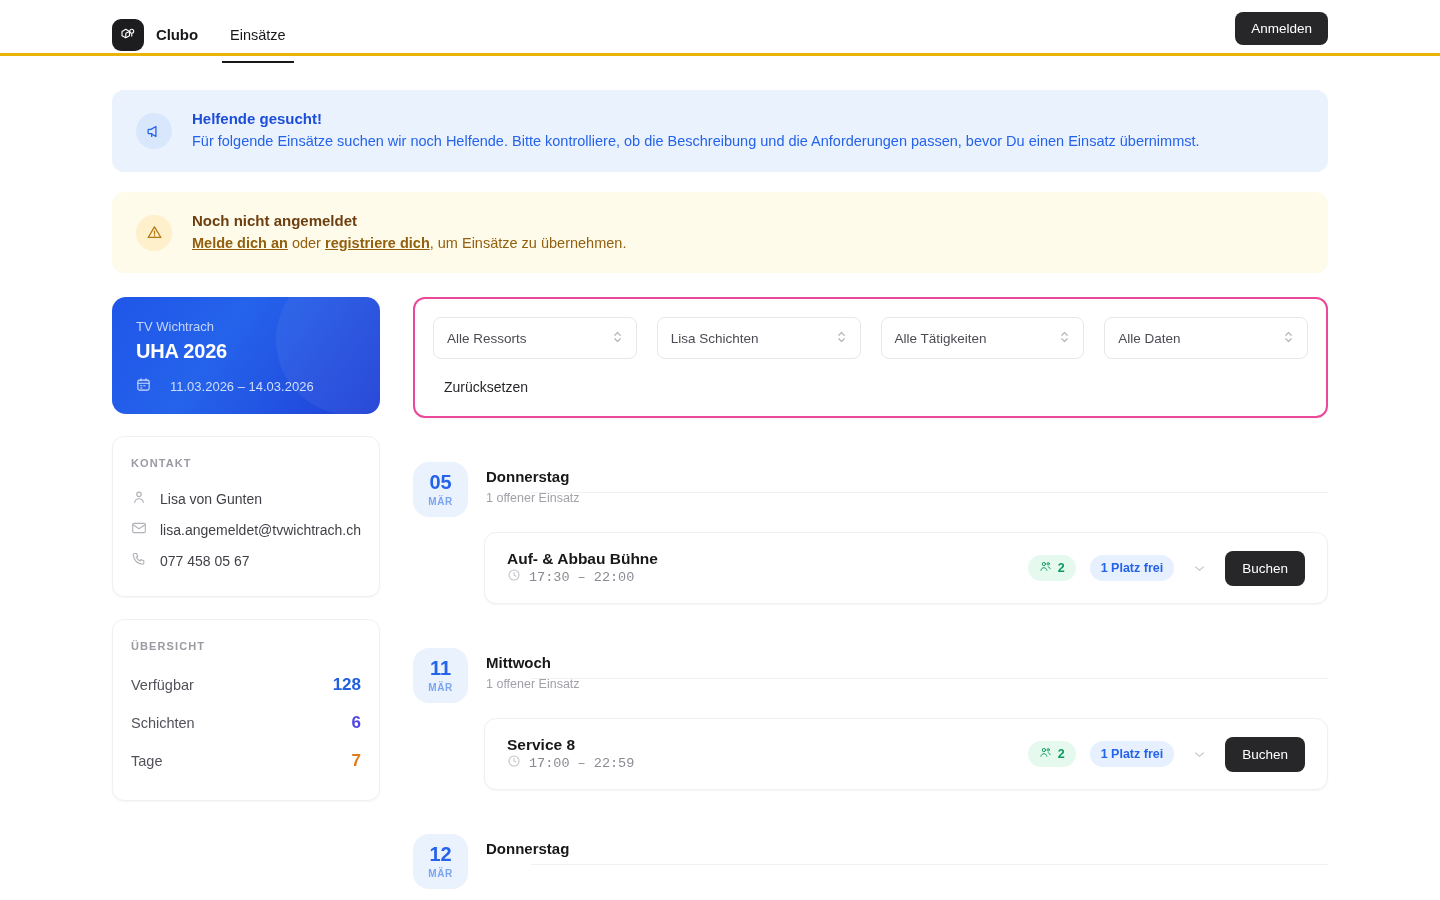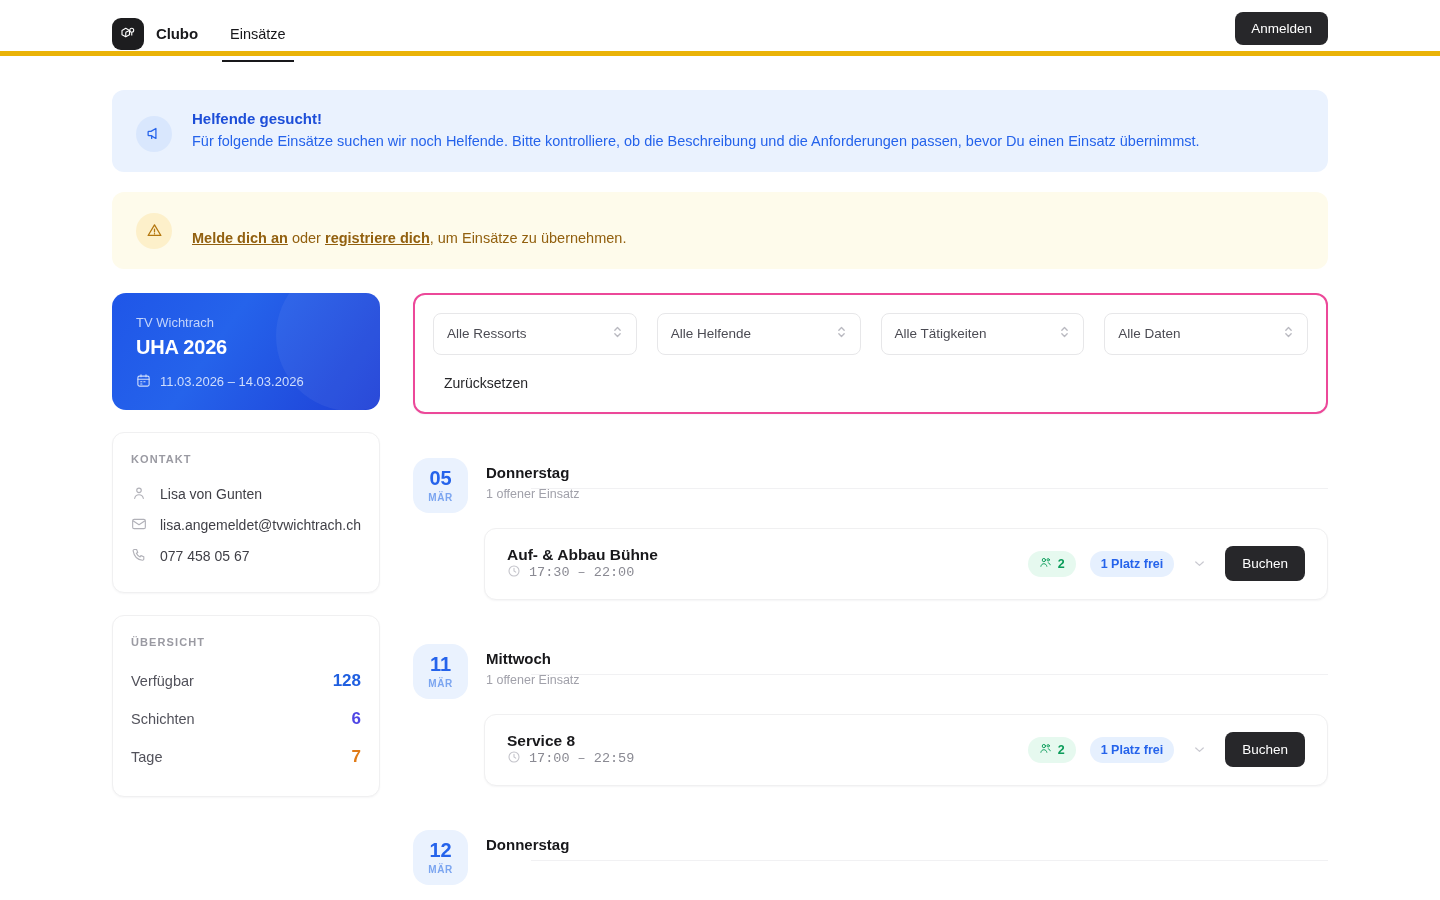--- a/index.html
+++ b/index.html
@@ -8,21 +8,21 @@
     background: #ffffff;
     font-family: "Liberation Sans", sans-serif;
     color: #18181b;
     overflow: hidden;
   }
 
   
   .header {
     height: 56px; width: 100%;
     background: #ffffff;
-    border-bottom: 5px solid #eab308;
+    border-bottom: 3px solid #eab308;
     display: flex; align-items: center;
     padding: 16px 112px 0 112px;
     position: relative;
   }
   .brand { display: flex; align-items: center; gap: 12px; }
   .logo-box {
     width: 32px; height: 32px; border-radius: 9px;
     background: #1d1d1f;
     display: flex; align-items: center; justify-content: center;
   }
@@ -44,21 +44,21 @@
     border: none; border-radius: 8px;
     padding: 9px 16px; cursor: pointer;
     font-family: inherit;
   }
 
   
   .page { padding: 0 112px; }
 
   
   .alert {
-    display: flex; gap: 20px; align-items: flex-end;
+    display: flex; gap: 20px; align-items: center;
     border-radius: 12px; padding: 20px 24px;
     margin-top: 34px;
   }
   .alert.info { background: #eaf2fe; }
   .alert.warn { background: #fefbeb; margin-top: 20px; }
   .alert-icon {
     width: 36px; height: 36px; border-radius: 50%;
     display: flex; align-items: center; justify-content: center;
     flex: 0 0 36px; margin-top: 1px;
   }
@@ -90,21 +90,21 @@
   }
   .event-card::after {
     content: ""; position: absolute;
     width: 150px; height: 150px; border-radius: 50%;
     background: rgba(255,255,255,0.055);
     right: -46px; top: -32px;
   }
   .event-org { font-size: 13px; color: #c3d4fb; margin-bottom: 6px; position: relative; z-index: 1;}
   .event-title { font-size: 20px; font-weight: 700; color: #fff; letter-spacing: -0.2px; position: relative; z-index: 1;}
   .event-dates {
-    display: flex; align-items: center; gap: 9px;
+    display: flex; align-items: center; gap: 19px;
     font-size: 13px; color: #cfddfc; margin-top: 14px;
     position: relative; z-index: 1;
   }
 
   
   .side-card {
     background: #fff;
     border: 1px solid #f0f0f1;
     border-radius: 12px;
     box-shadow: 0 1px 2px rgba(16,24,40,0.04);
@@ -243,20 +243,21 @@
 
   <div class="alert warn">
     <div class="alert-icon">
       <svg width="17" height="17" viewBox="0 0 24 24" fill="none" stroke="#b4770f" stroke-width="1.8" stroke-linecap="round" stroke-linejoin="round">
         <path d="M12 4 L21 19 H3 Z"></path>
         <path d="M12 10v4"></path>
           <path d="M12 16.6v.2"></path>
       </svg>
     </div>
     <div>
+      <div class="alert-title">Noch nicht angemeldet</div>
       <div class="alert-text"><a href="#">Melde dich an</a><span> oder </span><a href="#">registriere dich</a><span>, um Einsätze zu übernehmen.</span></div>
     </div>
   </div>
 
   <div class="body-grid">
 
     <div>
 
       <div class="event-card">
         <div class="event-org">TV Wichtrach</div>
@@ -337,21 +338,21 @@
             <span>Alle Ressorts</span>
             <span>
               <svg width="11" height="16" viewBox="0 0 12 18" fill="none" stroke="#b9b9c0" stroke-width="1.5" stroke-linecap="round" stroke-linejoin="round">
                 <path d="M3 7l3-3 3 3"></path>
                   <path d="M3 11l3 3 3-3"></path>
               </svg>
             </span>
           </div>
 
           <div class="select">
-            <span>Alle Helfende</span>
+            <span>Lisa Schichten</span>
             <span>
               <svg width="11" height="16" viewBox="0 0 12 18" fill="none" stroke="#b9b9c0" stroke-width="1.5" stroke-linecap="round" stroke-linejoin="round">
                 <path d="M3 7l3-3 3 3"></path>
                   <path d="M3 11l3 3 3-3"></path>
               </svg>
             </span>
           </div>
 
           <div class="select">
             <span>Alle Tätigkeiten</span>

